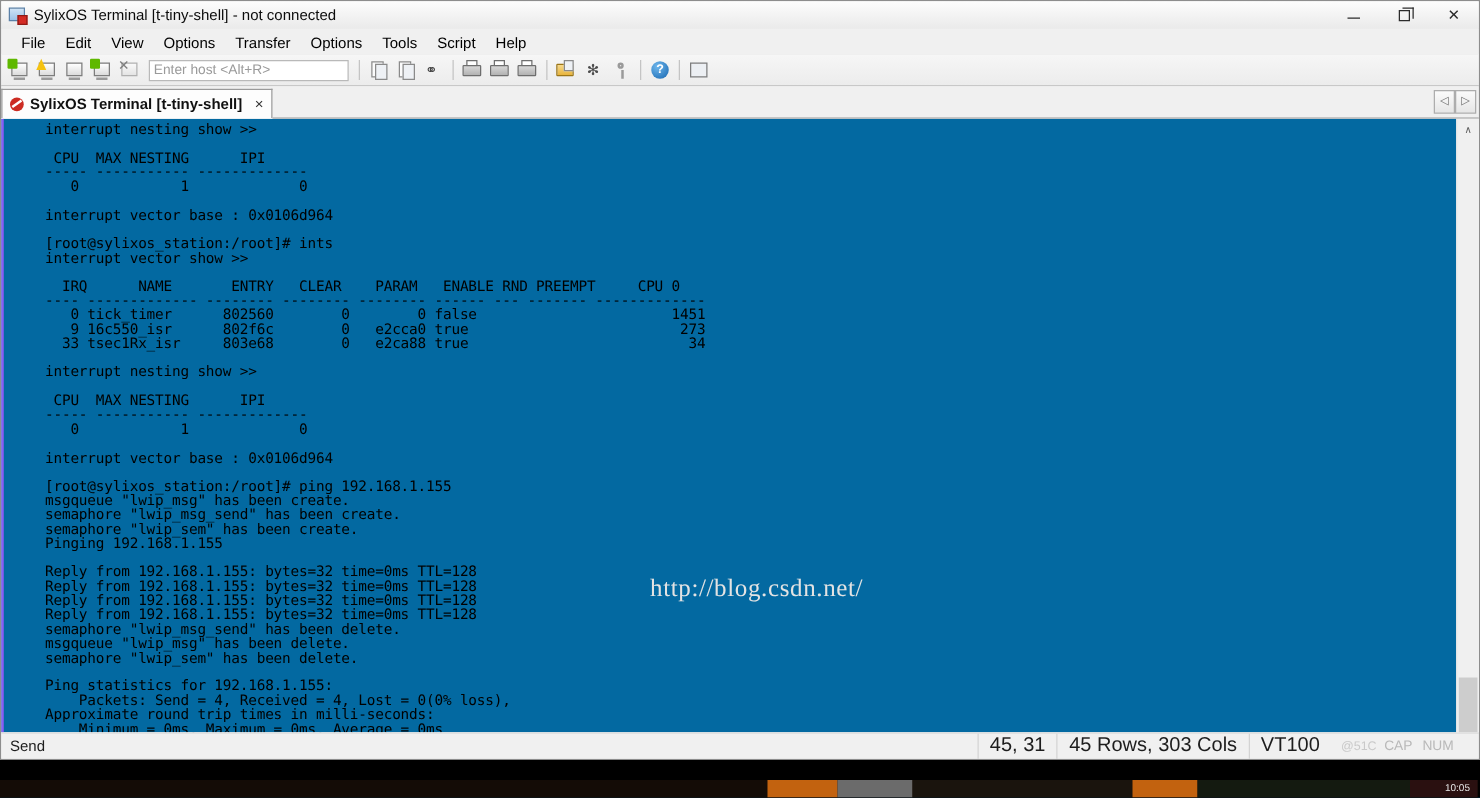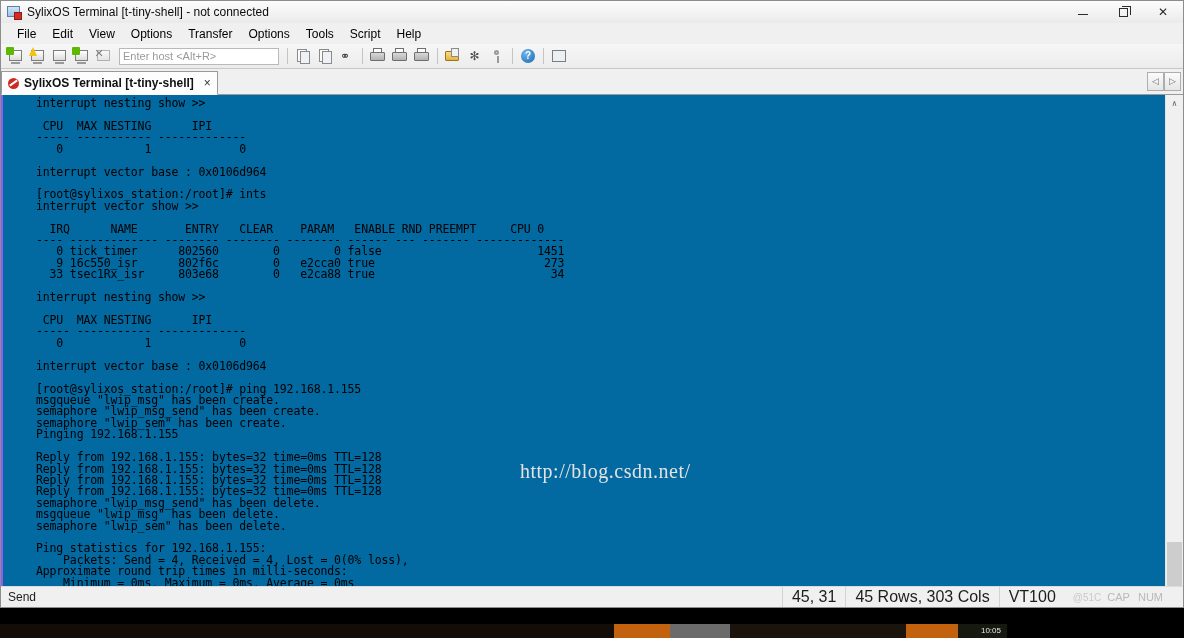--- a/index.html
+++ b/index.html
@@ -473,21 +473,21 @@
   .st-grip {
     width: 14px; height: 14px;
     margin-right: 2px;
     position: relative;
   }
 
   
   .taskbar {
     position: absolute;
     left: 0; top: 624px;
-    width: 1007px;
+    width: 1182px;
     height: 14px;
     background: #1b1008;
     overflow: hidden;
   }
   .tb-band {
     position: absolute;
     top: 0; height: 14px;
   }
   .tb-clock {
     position: absolute;

